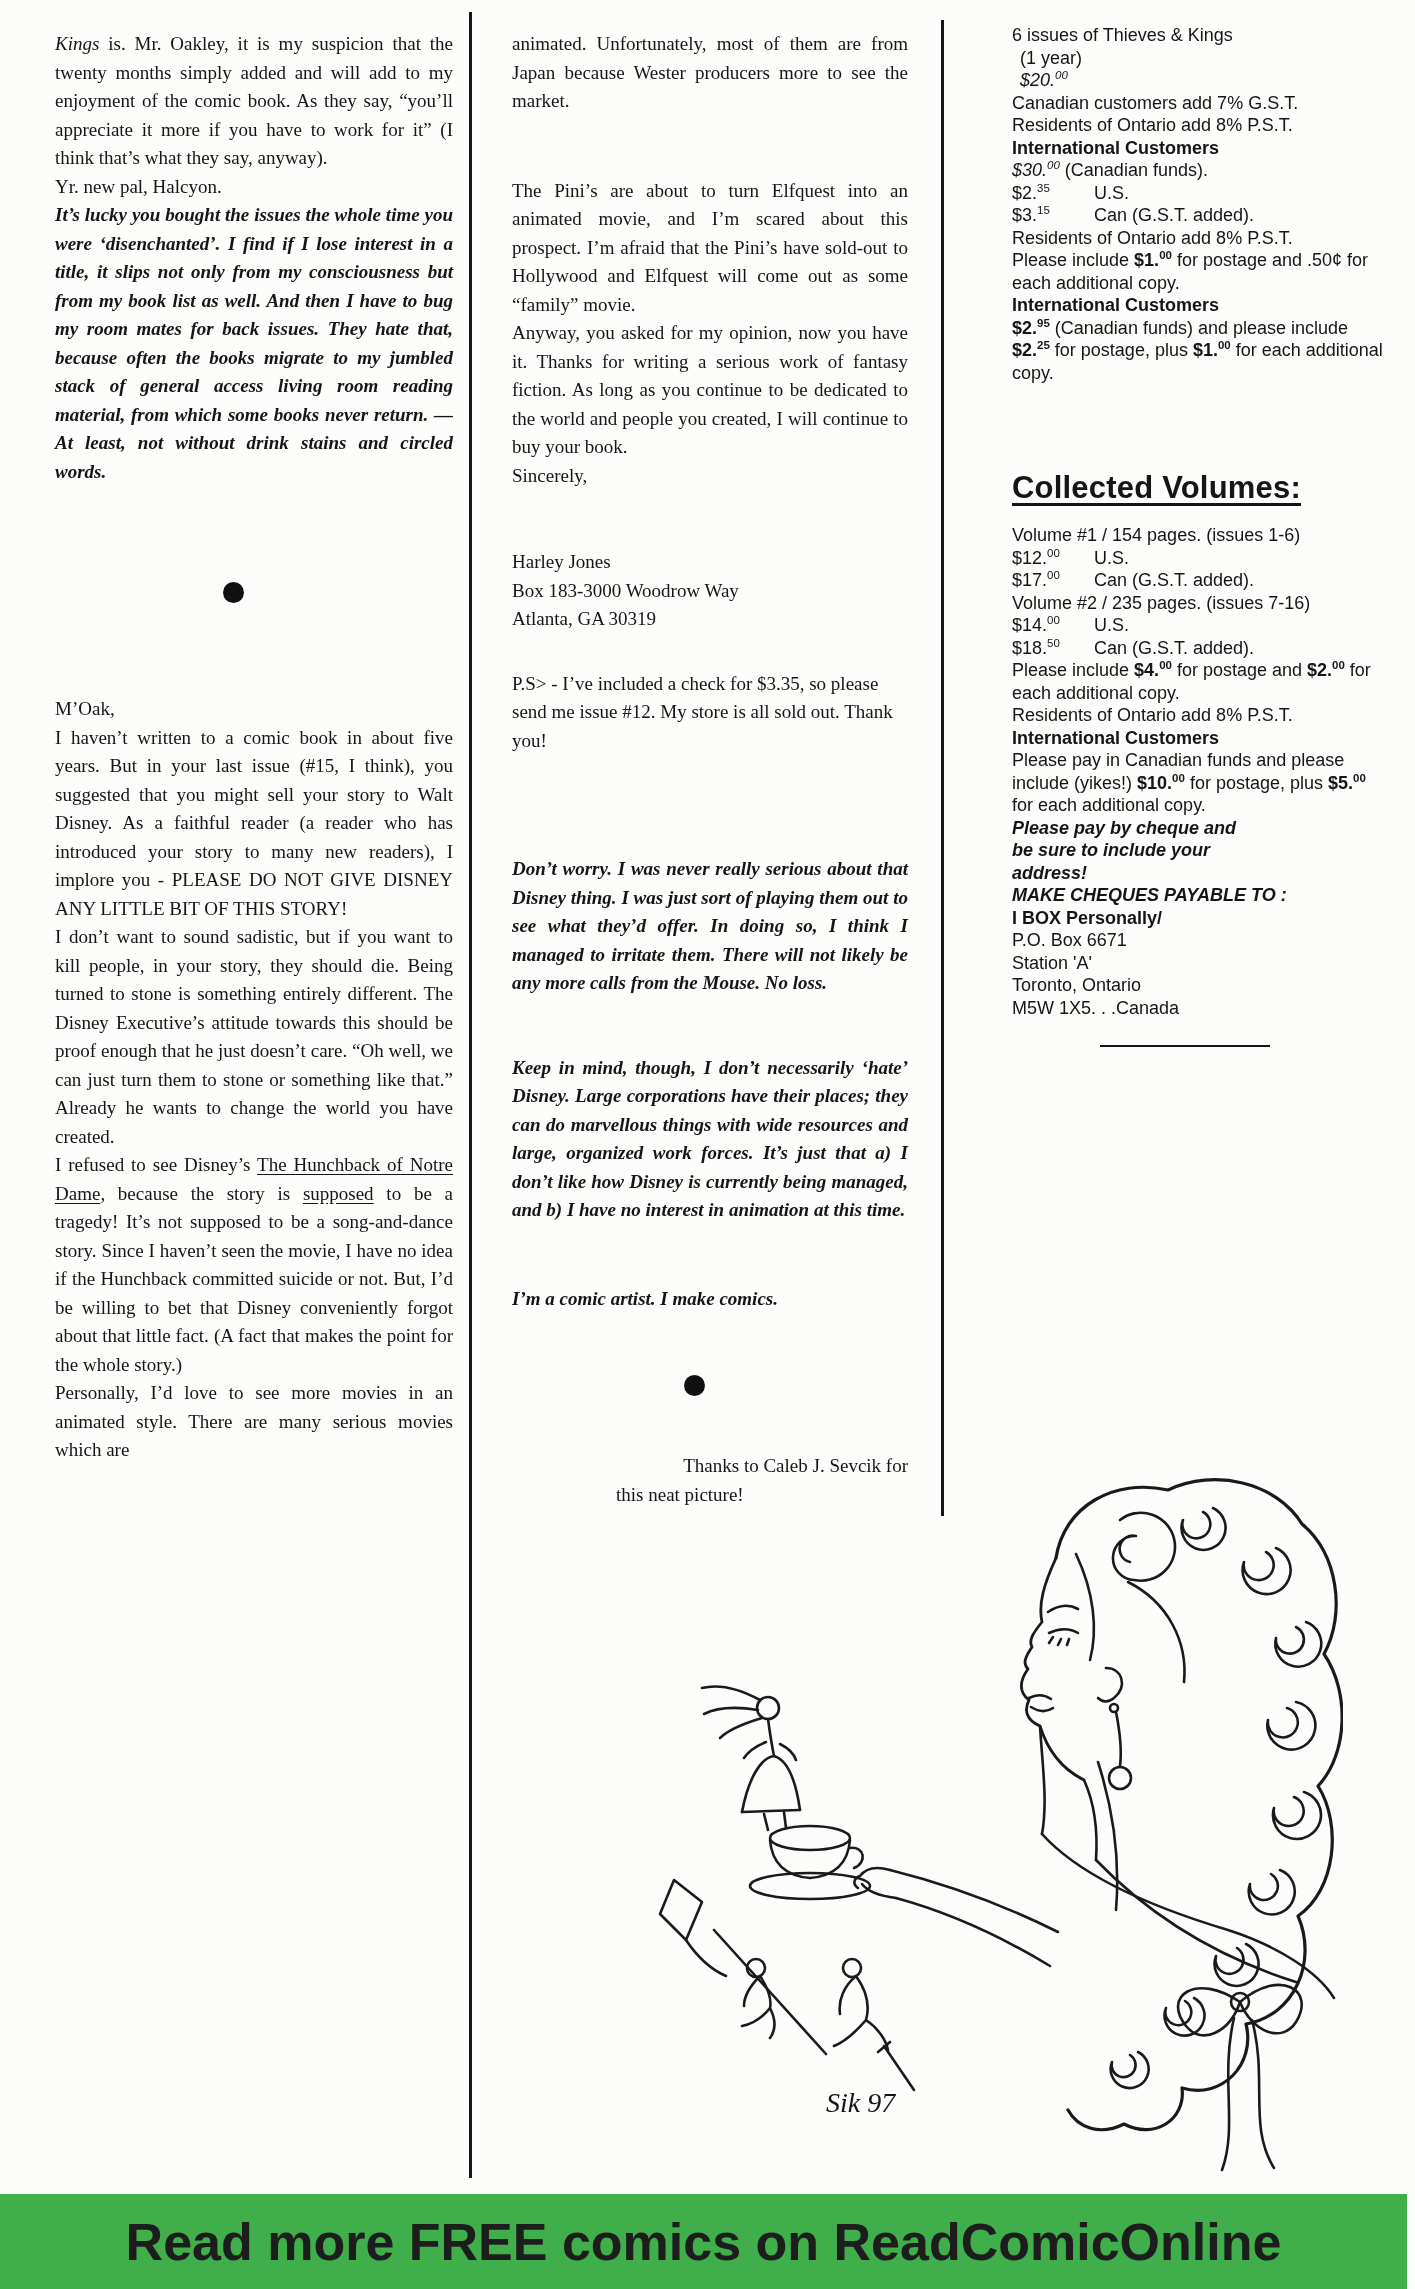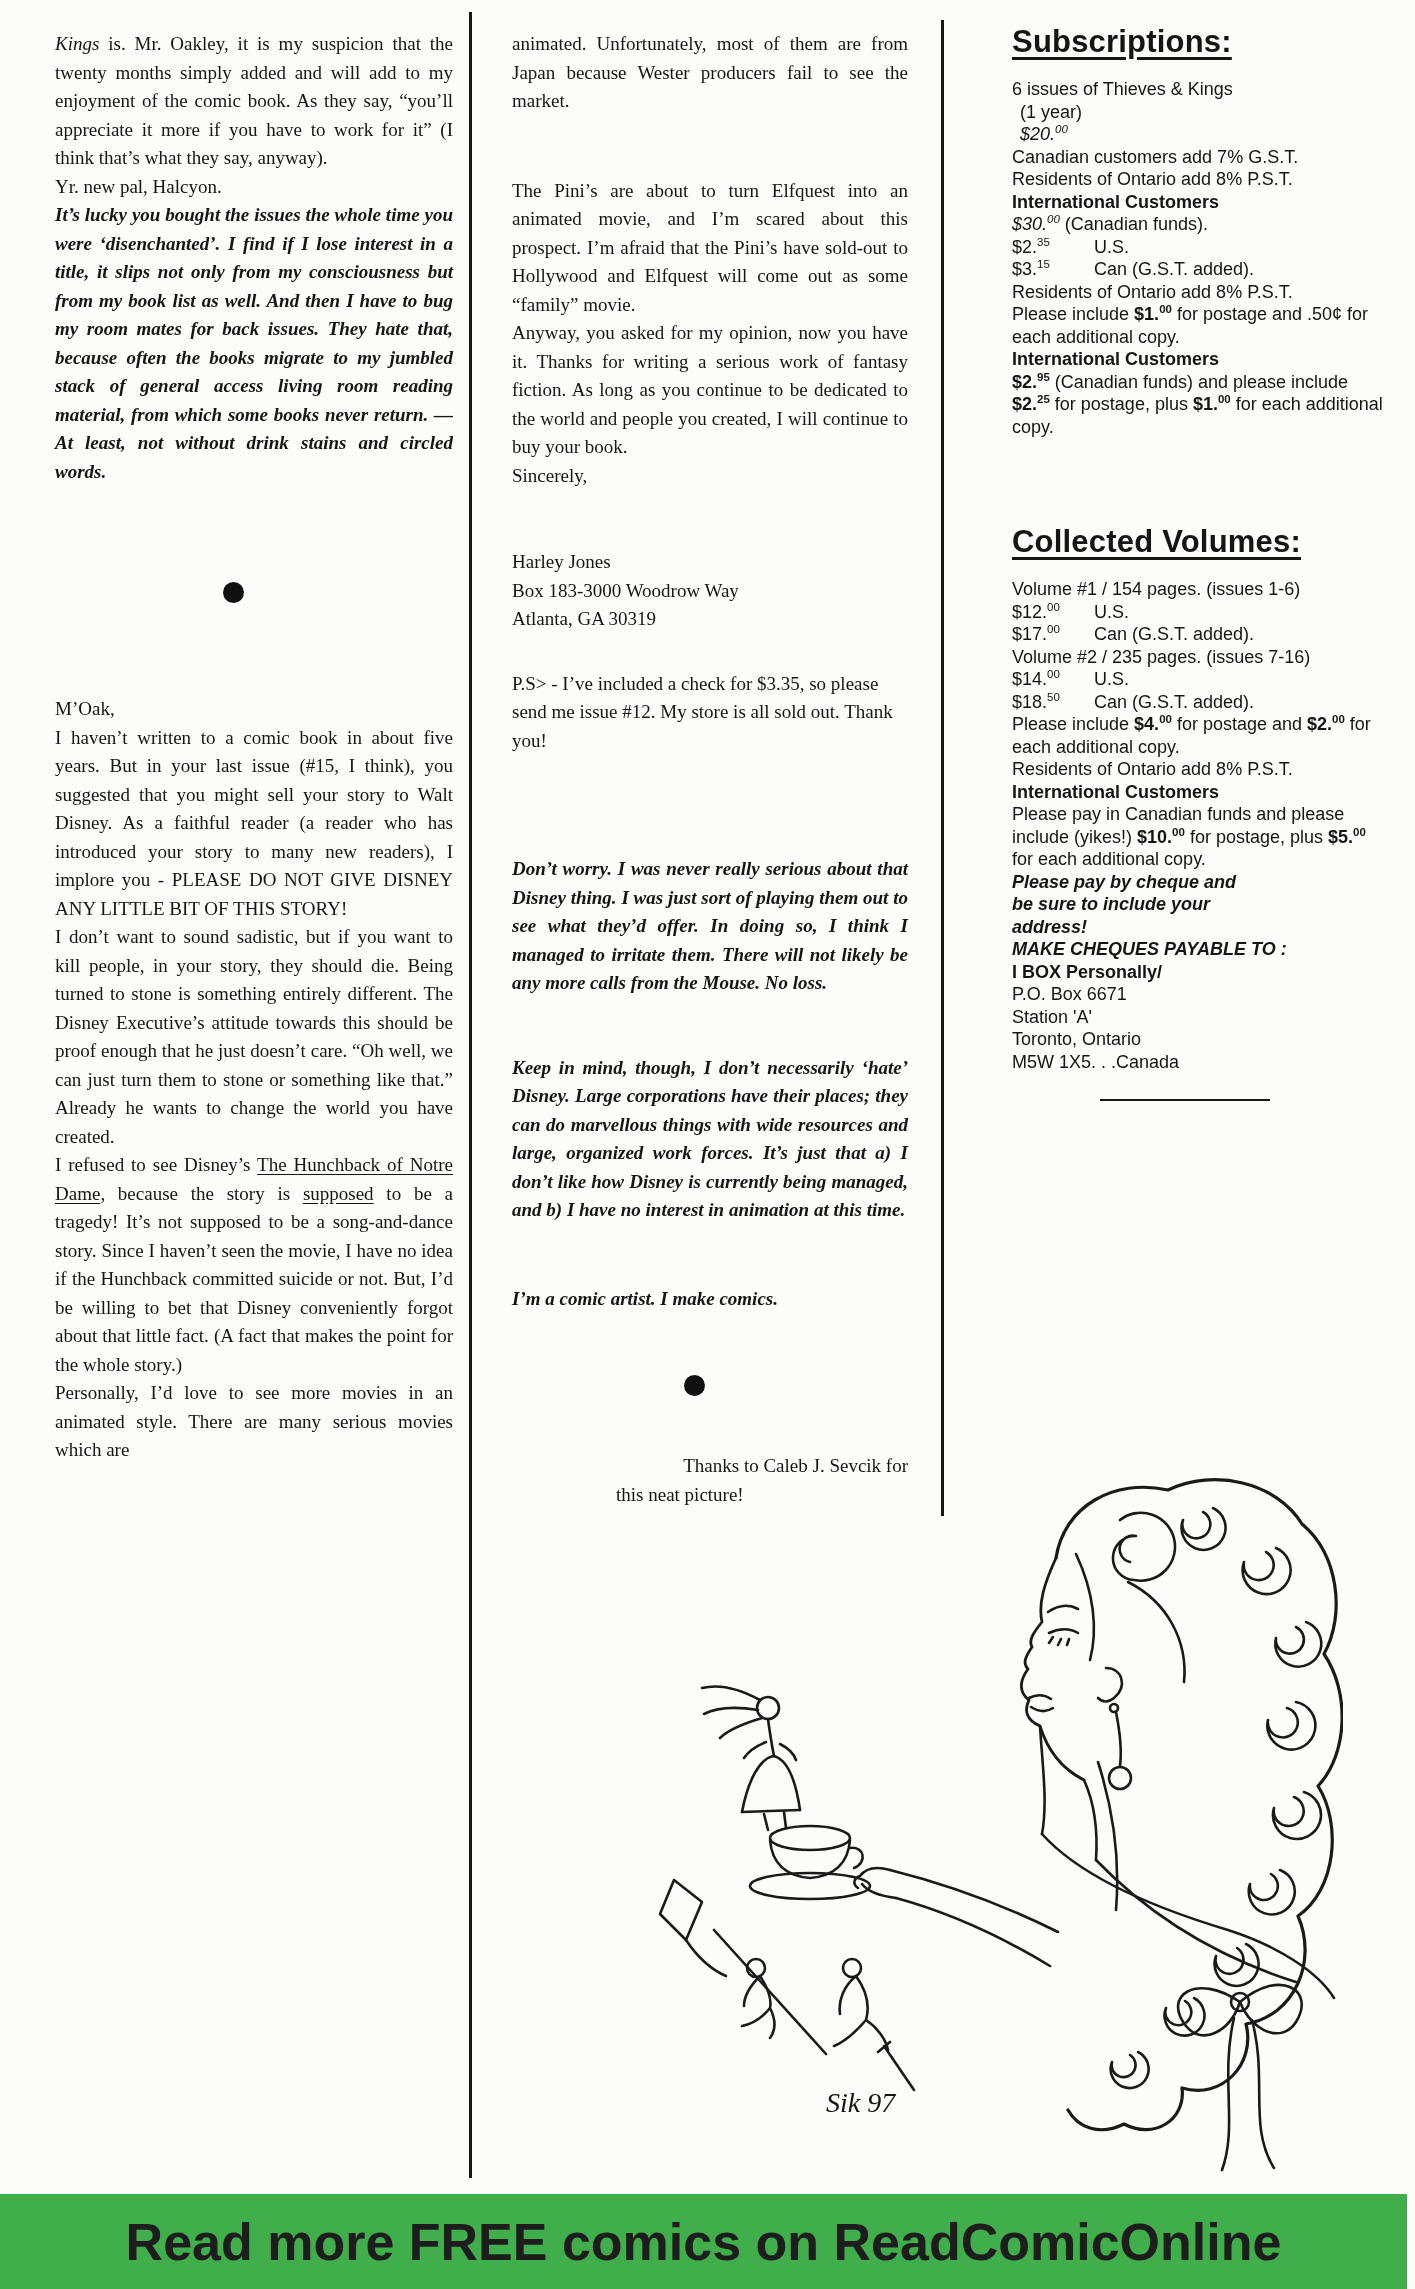--- a/index.html
+++ b/index.html
@@ -79,40 +79,39 @@
     <p class="letter plain salutation">M’Oak,</p>
     <p class="letter mt-sm">I haven’t written to a comic book in about five years.  But in your last issue (#15, I think), you suggested that you might sell your story to Walt Disney.  As a faithful reader (a reader who has introduced your story to many new readers), I implore you - PLEASE DO NOT GIVE DISNEY ANY LITTLE BIT OF THIS STORY!</p>
     <p class="letter">I don’t want to sound sadistic, but if you want to kill people, in your story, they should die.  Being turned to stone is something entirely different.  The Disney Executive’s attitude towards this should be proof enough that he just doesn’t care.  “Oh well, we can just turn them to stone or something like that.”  Already he wants to change the world you have created.</p>
     <p class="letter"><span>I refused to see Disney’s </span><span class="und">The Hunchback of Notre Dame</span><span>, because the story is </span><span class="und">supposed</span><span> to be a tragedy!  It’s not supposed to be a song-and-dance story.  Since I haven’t seen the movie, I have no idea if the Hunchback committed suicide or not.  But, I’d be willing to bet that Disney conveniently forgot about that little fact.  (A fact that makes the point for the whole story.)</span></p>
     <p class="letter mt-sm">Personally, I’d love to see more movies in an animated style.  There are many serious movies which are</p>
   </section>
 
   <div class="rule-v" id="divider-1"></div>
 
   <section class="col" id="col2">
-    <p class="letter">animated.  Unfortunately, most of them are from Japan because Wester producers fail to see the market.</p>
+    <p class="letter">animated.  Unfortunately, most of them are from Japan because Wester producers more to see the market.</p>
     <p class="letter p2">The Pini’s are about to turn Elfquest into an animated movie, and I’m scared about this prospect.  I’m afraid that the Pini’s have sold-out to Hollywood and Elfquest will come out as some “family” movie.</p>
     <p class="letter">Anyway, you asked for my opinion, now you have it.  Thanks for writing a serious work of fantasy fiction. As long as you continue to be dedicated to the world and people you created, I will continue to buy your book.</p>
     <p class="letter plain">Sincerely,</p>
     <p class="letter plain addr">Harley Jones</p>
     <p class="letter plain">Box 183-3000 Woodrow Way</p>
     <p class="letter plain">Atlanta, GA 30319</p>
     <p class="letter plain ps">P.S&gt; - I’ve included a check for $3.35, so please send me issue #12. My store is all sold out.  Thank you!</p>
     <p class="letter reply r1">Don’t worry.  I was never really serious about that Disney thing.  I was just sort of playing them out to see what they’d offer.  In doing so, I think I managed to irritate them. There will not likely be any more calls from the Mouse.  No loss.</p>
     <p class="letter reply r2">Keep in mind, though, I don’t necessarily ‘hate’ Disney.  Large corporations have their places; they can do marvellous things with wide resources and large, organized work forces.  It’s just that a) I don’t like how Disney is currently being managed, and b) I have no interest in animation at this time.</p>
     <p class="letter reply r3">I’m a comic artist.  I make comics.</p>
     <div class="bullet"></div>
     <p class="letter thanks">Thanks to Caleb J. Sevcik for</p>
     <p class="letter plain" style="margin-left:104px">this neat picture!</p>
   </section>
 
   <div class="rule-v" id="divider-2"></div>
 
   <section class="col" id="col3">
-    <p class="h">Subscriptions:</p>
     <p class="t">6 issues of Thieves &amp; Kings</p>
     <p class="t ind">(1 year)</p>
     <p class="t ind ital"><span>$20.</span><sup>00</sup></p>
     <p class="t gap-s">Canadian customers add 7% G.S.T.</p>
     <p class="t">Residents of Ontario add 8% P.S.T.</p>
     <p class="t b gap-l">International Customers</p>
     <p class="t"><span class="ital">$30.</span><sup class="ital">00</sup><span> (Canadian funds).</span></p>
 
     <p class="t"><span class="amt"><span>$2.</span><sup>35</sup></span><span>U.S.</span></p>
     <p class="t"><span class="amt"><span>$3.</span><sup>15</sup></span><span>Can  (G.S.T. added).</span></p>

